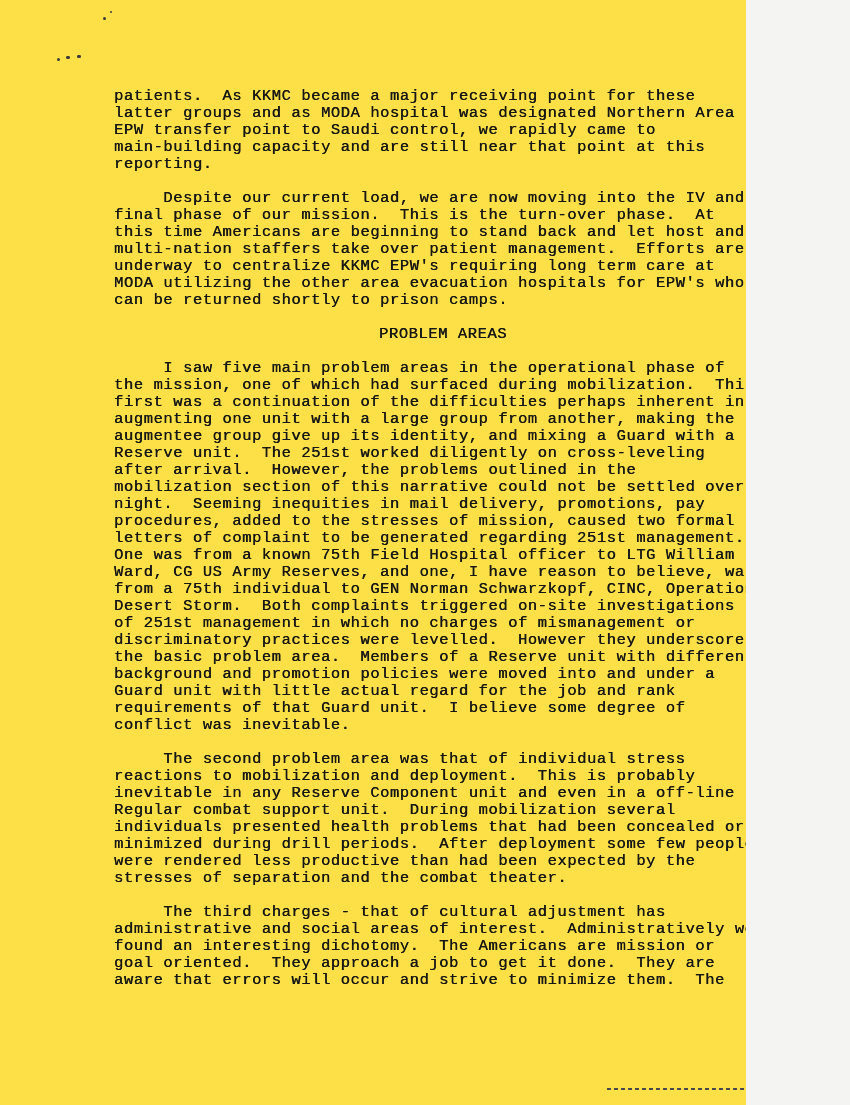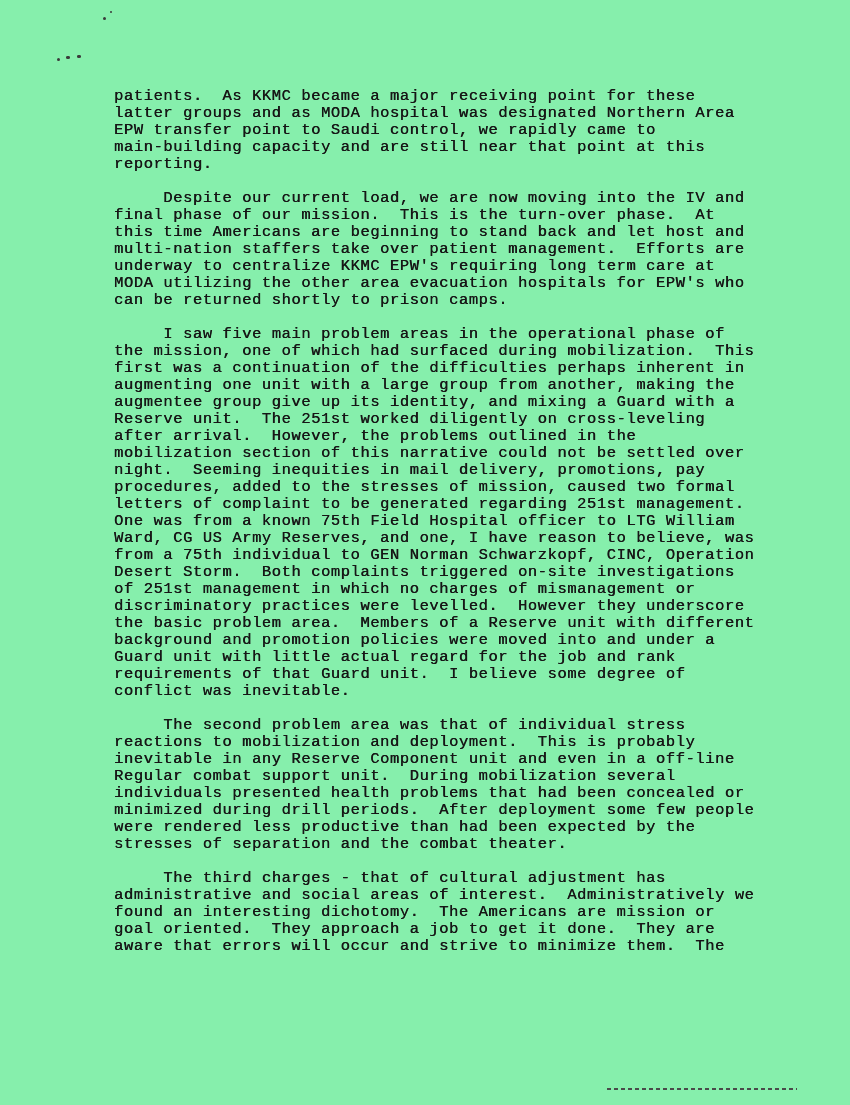--- a/index.html
+++ b/index.html
@@ -5,23 +5,23 @@
   * { box-sizing: border-box; }
   html, body { margin: 0; padding: 0; }
   body {
     width: 850px;
     height: 1105px;
     background: #f4f4f2;
     font-family: "Liberation Mono", "DejaVu Sans Mono", monospace;
   }
   .page {
     position: relative;
-    width: 850px;
+    width: 746px;
     height: 1105px;
-    background: #86efac;
+    background: #fde047;
     overflow: hidden;
   }
   .text-column {
     position: absolute;
     left: 114px;
     top: 88px;
     width: 692px;
   }
   .para, .heading {
     font-family: "Liberation Mono", "DejaVu Sans Mono", monospace;
@@ -74,20 +74,21 @@
 EPW transfer point to Saudi control, we rapidly came to
 main-building capacity and are still near that point at this
 reporting.</p>
     <p class="para">     Despite our current load, we are now moving into the IV and
 final phase of our mission.  This is the turn-over phase.  At
 this time Americans are beginning to stand back and let host and
 multi-nation staffers take over patient management.  Efforts are
 underway to centralize KKMC EPW's requiring long term care at
 MODA utilizing the other area evacuation hospitals for EPW's who
 can be returned shortly to prison camps.</p>
+    <h2 class="heading">PROBLEM AREAS</h2>
     <p class="para">     I saw five main problem areas in the operational phase of
 the mission, one of which had surfaced during mobilization.  This
 first was a continuation of the difficulties perhaps inherent in
 augmenting one unit with a large group from another, making the
 augmentee group give up its identity, and mixing a Guard with a
 Reserve unit.  The 251st worked diligently on cross-leveling
 after arrival.  However, the problems outlined in the
 mobilization section of this narrative could not be settled over
 night.  Seeming inequities in mail delivery, promotions, pay
 procedures, added to the stresses of mission, caused two formal

